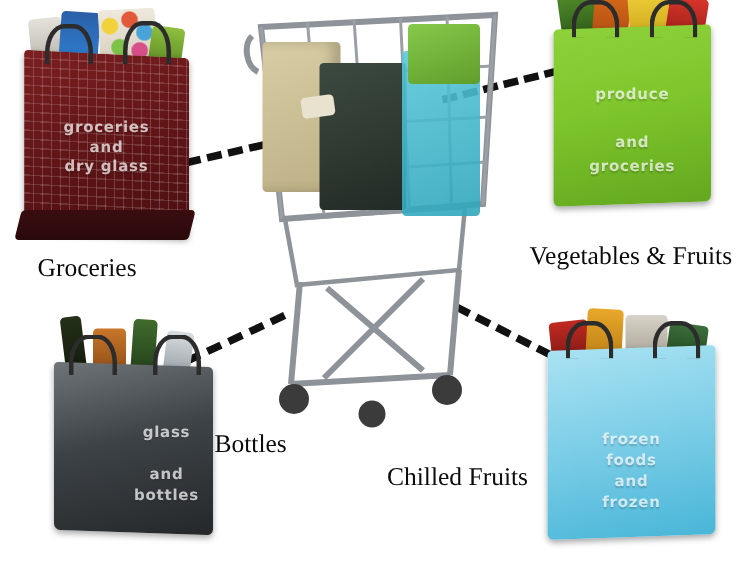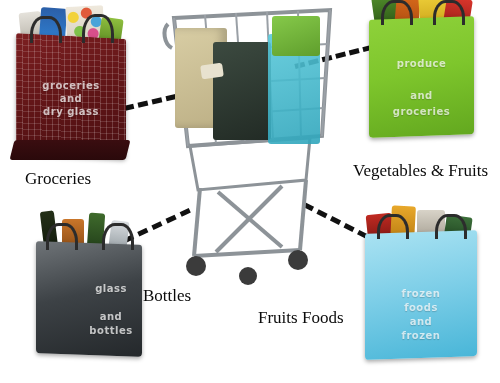--- a/index.html
+++ b/index.html
@@ -211,15 +211,15 @@
     <div class="item" style="left:80px;top:-16px;width:26px;height:26px;background:linear-gradient(180deg,#3c6f3a,#1f4420);transform:rotate(8deg);"></div>
 
     <div class="bag-body"></div>
     <div class="bag-text">frozen</div>
     <div class="bag-text" style="top:70px">foods</div>
     <div class="bag-text" style="top:84px">and</div>
     <div class="bag-text" style="top:98px">frozen</div>
     <div class="handle" style="left:12px;top:-18px;width:26px;height:22px;"></div>
     <div class="handle" style="left:70px;top:-18px;width:26px;height:22px;"></div>
   </div>
-  <div class="caption" id="cap-chilled">Fruits Foods</div>
+  <div class="caption" id="cap-chilled">Chilled Fruits</div>
 
 </div>
 
 </body></html>

